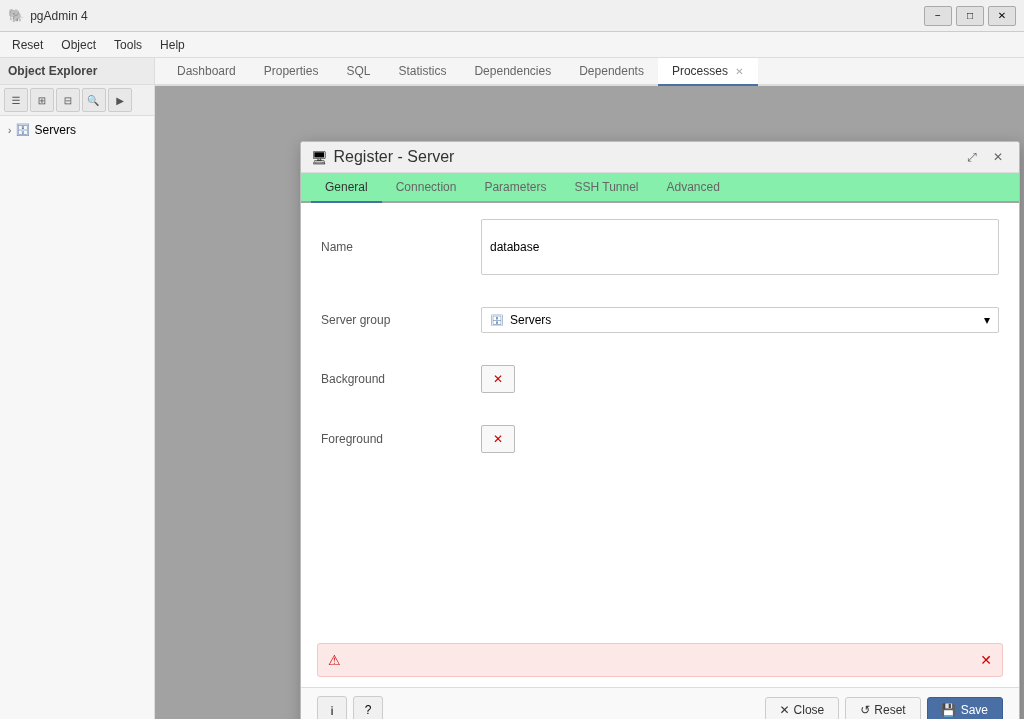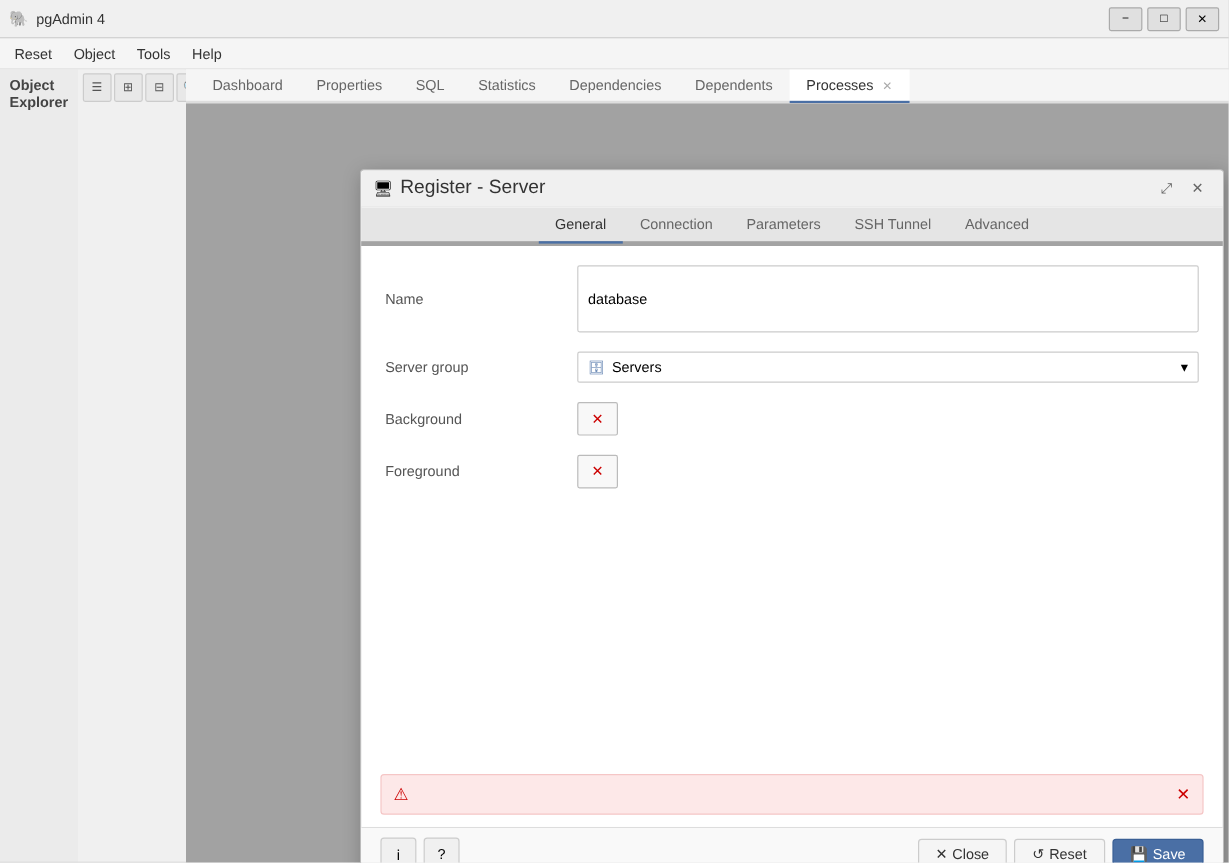--- a/index.html
+++ b/index.html
@@ -66,20 +66,21 @@
       display: flex;
       height: calc(719px - 58px);
     }
 
     
     .left-panel {
       width: 155px;
       background: #f7f7f7;
       border-right: 1px solid #ddd;
       display: flex;
+      flex-direction: column;
     }
     .object-explorer-header {
       padding: 6px 8px;
       font-size: 12px;
       font-weight: bold;
       color: #444;
       border-bottom: 1px solid #ddd;
       background: #ebebeb;
     }
     .toolbar-icons {
@@ -215,24 +216,23 @@
       cursor: pointer;
       color: #666;
       font-size: 12px;
       display: flex; align-items: center; justify-content: center;
       border-radius: 2px;
     }
 
     
     .dialog-tabs {
       display: flex;
-      background: #e5e5e5;
-      border-bottom: 4px solid #a3a3a3;
+      background: #86efac;
+      border-bottom: 2px solid #a3a3a3;
       padding: 0 10px;
-      justify-content: center;
     }
     .dialog-tab {
       padding: 7px 14px;
       font-size: 12px;
       color: #666;
       cursor: pointer;
       border-bottom: 2px solid transparent;
       margin-bottom: -2px;
     }
     .dialog-tab.active {
@@ -245,21 +245,21 @@
     .dialog-body {
       padding: 16px 20px;
       flex: 1;
       min-height: 440px;
     }
 
     
     .form-row {
       display: flex;
       align-items: center;
-      margin-bottom: 16px;
+      margin-bottom: 32px;
     }
     .form-label {
       width: 160px;
       font-size: 12px;
       color: #555;
       flex-shrink: 0;
     }
     .form-control {
       flex: 1;
     }

